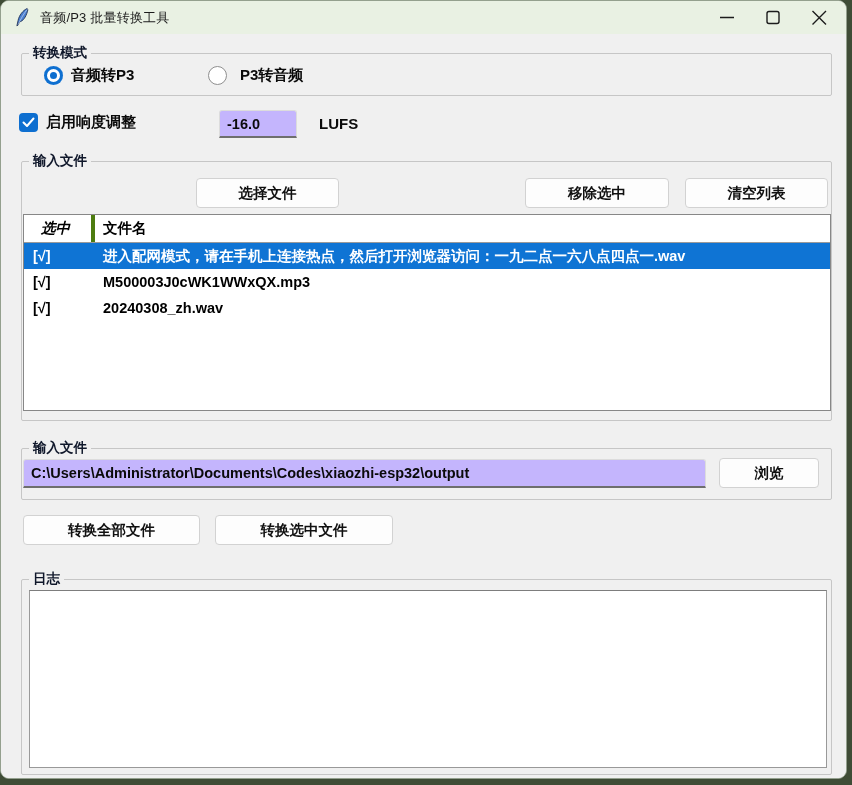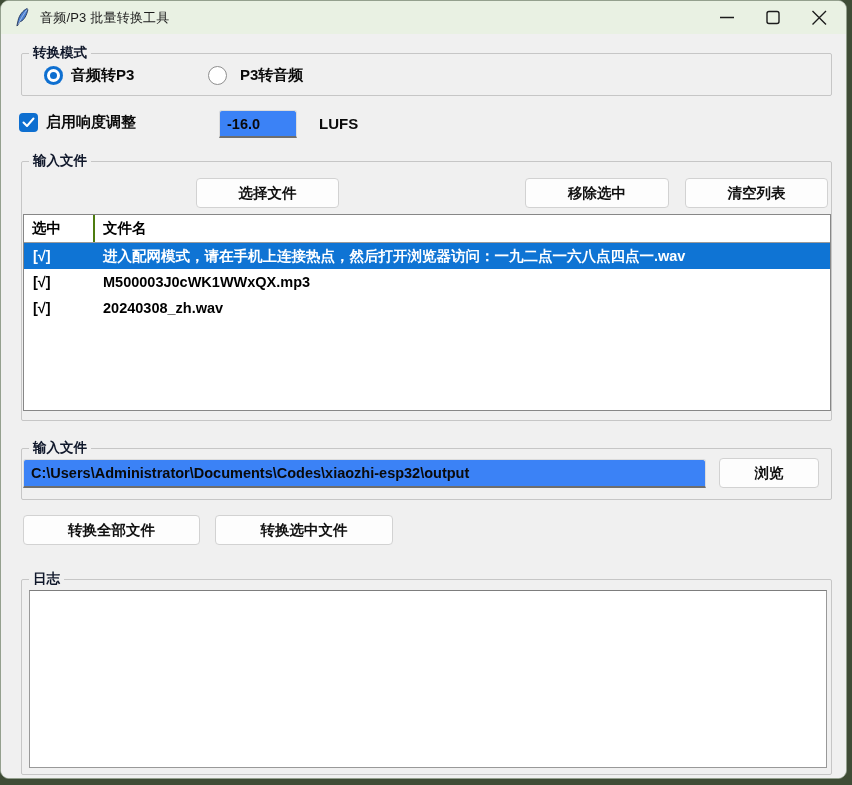--- a/index.html
+++ b/index.html
@@ -39,29 +39,29 @@
   .checkbox{ width:19px; height:19px; background:#0e6fd0; border-radius:4px; display:flex; align-items:center; justify-content:center; flex:0 0 auto; }
   
   .btn{
     position:absolute; background:#fdfdfd; border:1px solid #d2d2d2; border-radius:4px;
     font-size:14.5px; font-weight:700; color:#101010;
     display:flex; align-items:center; justify-content:center;
     font-family:"Liberation Sans","DejaVu Sans",sans-serif;
   }
   
   .entry{
-    position:absolute; background:#3b82f6; border:1px solid #dcdcdc; border-bottom:2px solid #6e6e6e;
+    position:absolute; background:#c4b5fd; border:1px solid #dcdcdc; border-bottom:2px solid #6e6e6e;
     border-radius:3px 3px 0 0; font-size:14.5px; font-weight:700; color:#0a0a0a;
     display:flex; align-items:center; padding:0 7px; white-space:nowrap; overflow:hidden;
   }
   .unit-label{ position:absolute; font-size:15px; font-weight:700; color:#0a0a0a; }
   
   .filetable{ position:absolute; background:#fff; border:1px solid #878787; }
   .thead{ height:28px; display:flex; align-items:center; border-bottom:1px solid #9a9a9a; font-size:14.5px; font-weight:700; color:#000; }
-  .th-check{ width:71px; height:100%; display:flex; align-items:center; padding-left:8px; border-right:2px solid #4d7c0f; }
+  .th-check{ width:71px; height:100%; display:flex; align-items:center; padding-left:17px; border-right:4px solid #4d7c0f;font-style:italic; }
   .th-name{ flex:1; padding-left:8px; }
   .trow{ height:26px; display:flex; align-items:center; font-size:14.5px; font-weight:700; color:#000; }
   .trow.selected{ background:#0f74d4; color:#fff; }
   .td-check{ width:71px; padding-left:9px; }
   .td-name{ flex:1; padding-left:8px; white-space:nowrap; overflow:hidden; }
   
   .log-area{
     position:absolute; background:#fff; border:1px solid #999; border-top:1px solid #7d7d7d;
     font-size:13px; color:#000; padding:4px 6px;
   }

